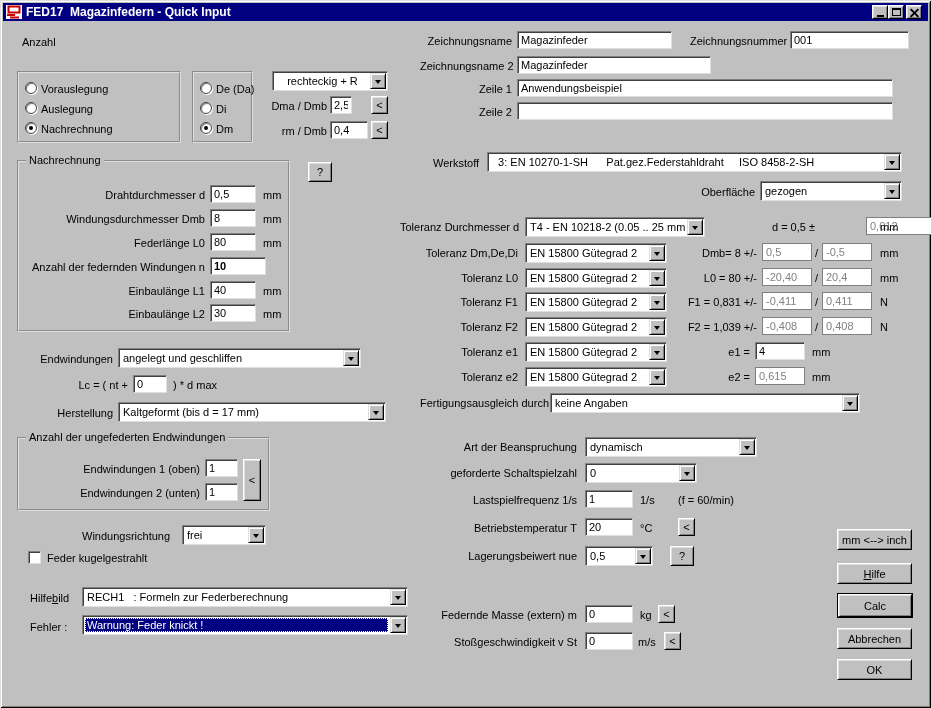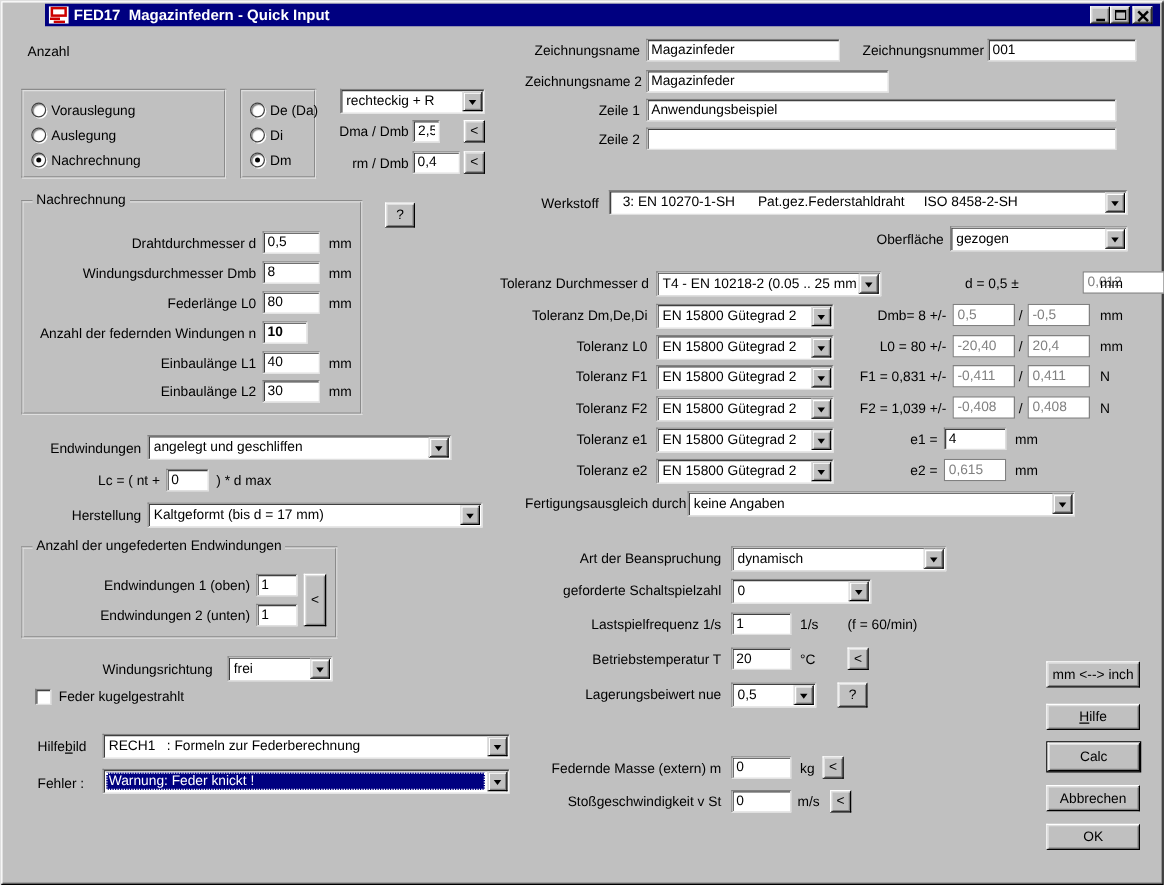--- a/index.html
+++ b/index.html
@@ -8,21 +8,21 @@
 
   #window {
     position:relative; width:931px; height:708px; background:#c0c0c0;
     box-shadow: inset 1px 1px 0 #dfdfdf, inset -1px -1px 0 #000000,
                 inset 2px 2px 0 #ffffff, inset -2px -2px 0 #808080;
     overflow:hidden;
   }
 
   .titlebar {
     position:absolute; left:3px; top:3px; right:3px; height:18px;
-    background:#000080; display:flex; align-items:center; padding-left:3px;margin-left:33px;
+    background:#000080; display:flex; align-items:center; padding-left:3px;
   }
   .title-text { color:#fff; font-weight:bold; font-size:12px; margin-left:4px; white-space:pre; }
 
   .tbtn {
     position:absolute; width:16px; height:14px; top:5px; background:#c0c0c0;
     border:1px solid; border-color:#ffffff #000000 #000000 #ffffff;
     box-shadow: inset 1px 1px 0 #dfdfdf, inset -1px -1px 0 #808080;
     display:flex; align-items:center; justify-content:center;
   }
   .g-min { width:7px; height:2px; background:#000; margin-top:7px; }
@@ -140,21 +140,21 @@
   <span class="lbl" style="left:41px;top:123px;">Nachrechnung</span>
 
   <div class="group" style="left:192px;top:71px;width:61px;height:72px;"></div>
   <div class="radio" style="left:200px;top:82px;"></div>
   <span class="lbl" style="left:216px;top:83px;">De (Da)</span>
   <div class="radio" style="left:200px;top:102px;"></div>
   <span class="lbl" style="left:216px;top:103px;">Di</span>
   <div class="radio checked" style="left:200px;top:122px;"></div>
   <span class="lbl" style="left:216px;top:123px;">Dm</span>
 
-  <div class="combo" style="left:272px;top:71px;width:116px;">
+  <div class="combo" style="left:272px;top:71px;width:116px;text-align:center;">
     <span class="t">rechteckig + R</span>
     <div class="ca">
         <div class="arr"></div>
       </div>
   </div>
   <span class="lbl r" style="left:270px;top:100px;width:57px;">Dma / Dmb</span>
   <input class="edit" style="left: 330px; top: 96px; width: 22px;" value="2,5">
   <div class="pbtn" style="left:371px;top:96px;width:17px;height:18px;">&lt;</div>
   <span class="lbl r" style="left:270px;top:125px;width:57px;">rm / Dmb</span>
   <input class="edit" style="left: 330px; top: 121px; width: 38px;" value="0,4">
@@ -166,21 +166,21 @@
   <span class="lbl r" style="left:20px;top:189px;width:185px;">Drahtdurchmesser d</span>
   <input class="edit" style="left: 210px; top: 185px; width: 46px;" value="0,5">
   <span class="lbl" style="left:263px;top:189px;">mm</span>
   <span class="lbl r" style="left:20px;top:213px;width:185px;">Windungsdurchmesser Dmb</span>
   <input class="edit" style="left: 210px; top: 209px; width: 46px;" value="8">
   <span class="lbl" style="left:263px;top:213px;">mm</span>
   <span class="lbl r" style="left:20px;top:237px;width:185px;">Federlänge L0</span>
   <input class="edit" style="left: 210px; top: 233px; width: 46px;" value="80">
   <span class="lbl" style="left:263px;top:237px;">mm</span>
   <span class="lbl r" style="left:20px;top:261px;width:185px;">Anzahl der federnden Windungen n</span>
-  <input class="edit" style="left: 210px; top: 257px; width: 36px; font-weight: bold;" value="10">
+  <input class="edit" style="left: 210px; top: 257px; width: 56px; font-weight: bold;" value="10">
   <span class="lbl r" style="left:20px;top:285px;width:185px;">Einbaulänge L1</span>
   <input class="edit" style="left: 210px; top: 281px; width: 46px;" value="40">
   <span class="lbl" style="left:263px;top:285px;">mm</span>
   <span class="lbl r" style="left:20px;top:308px;width:185px;">Einbaulänge L2</span>
   <input class="edit" style="left: 210px; top: 304px; width: 46px;" value="30">
   <span class="lbl" style="left:263px;top:308px;">mm</span>
   <div class="pbtn" style="left:308px;top:162px;width:24px;height:20px;">?</div>
 
   <span class="lbl r" style="left:33px;top:353px;width:80px;">Endwindungen</span>
   <div class="combo" style="left:118px;top:348px;width:243px;">

